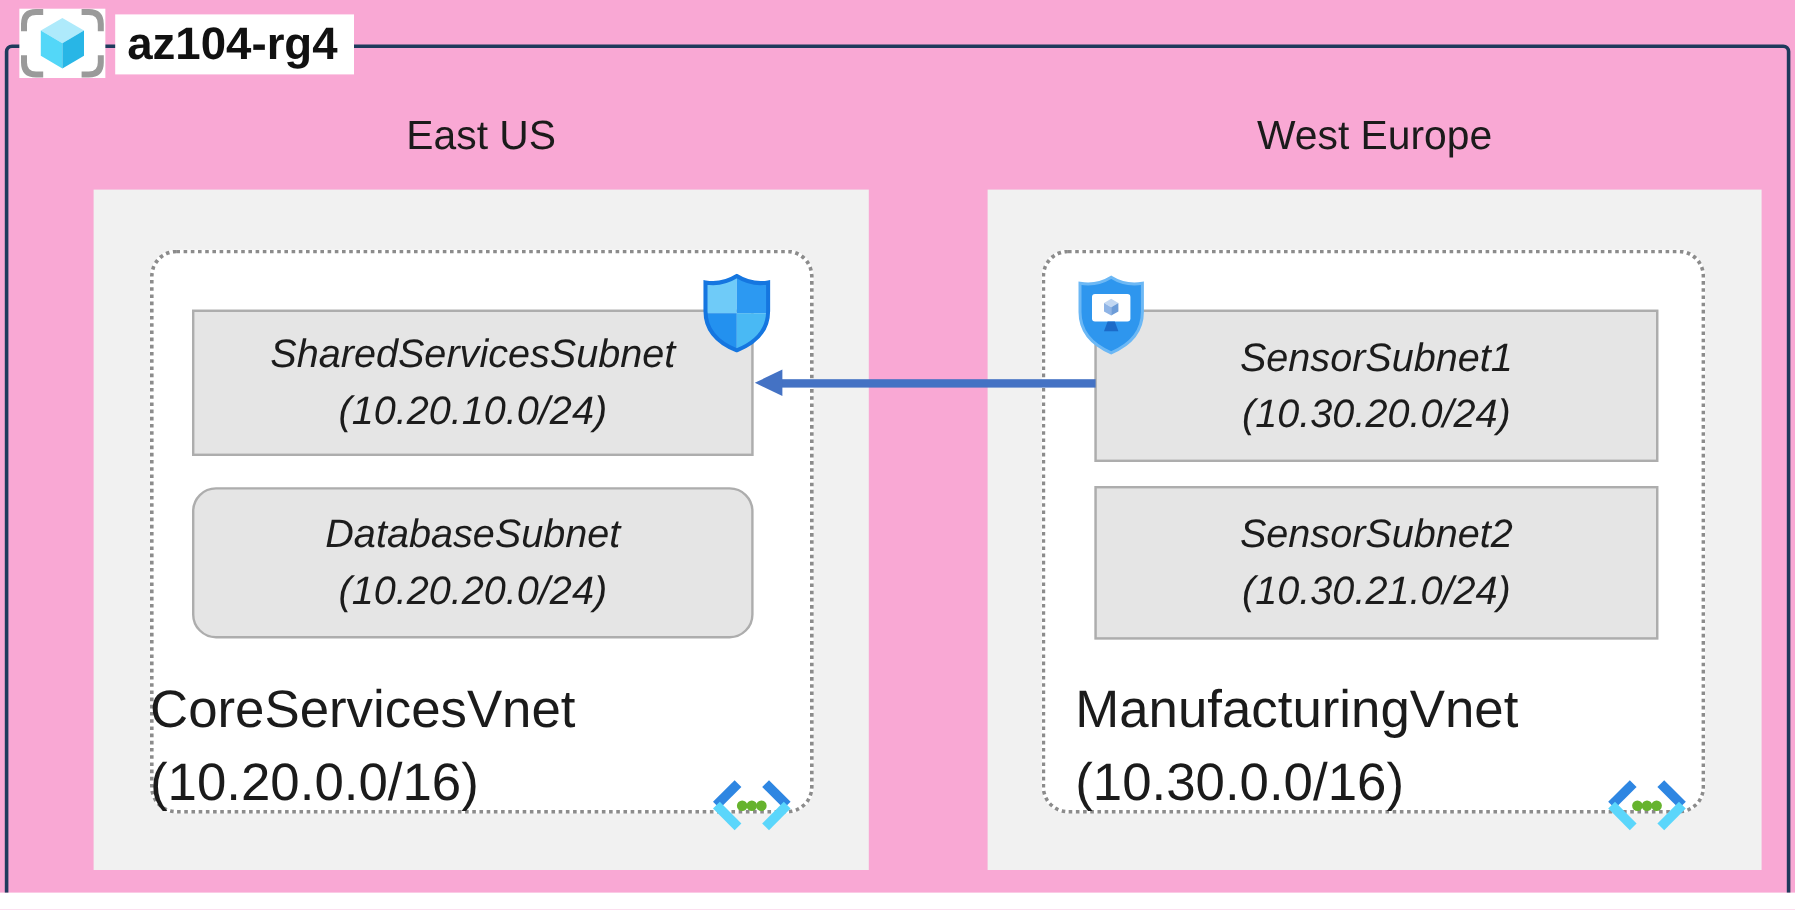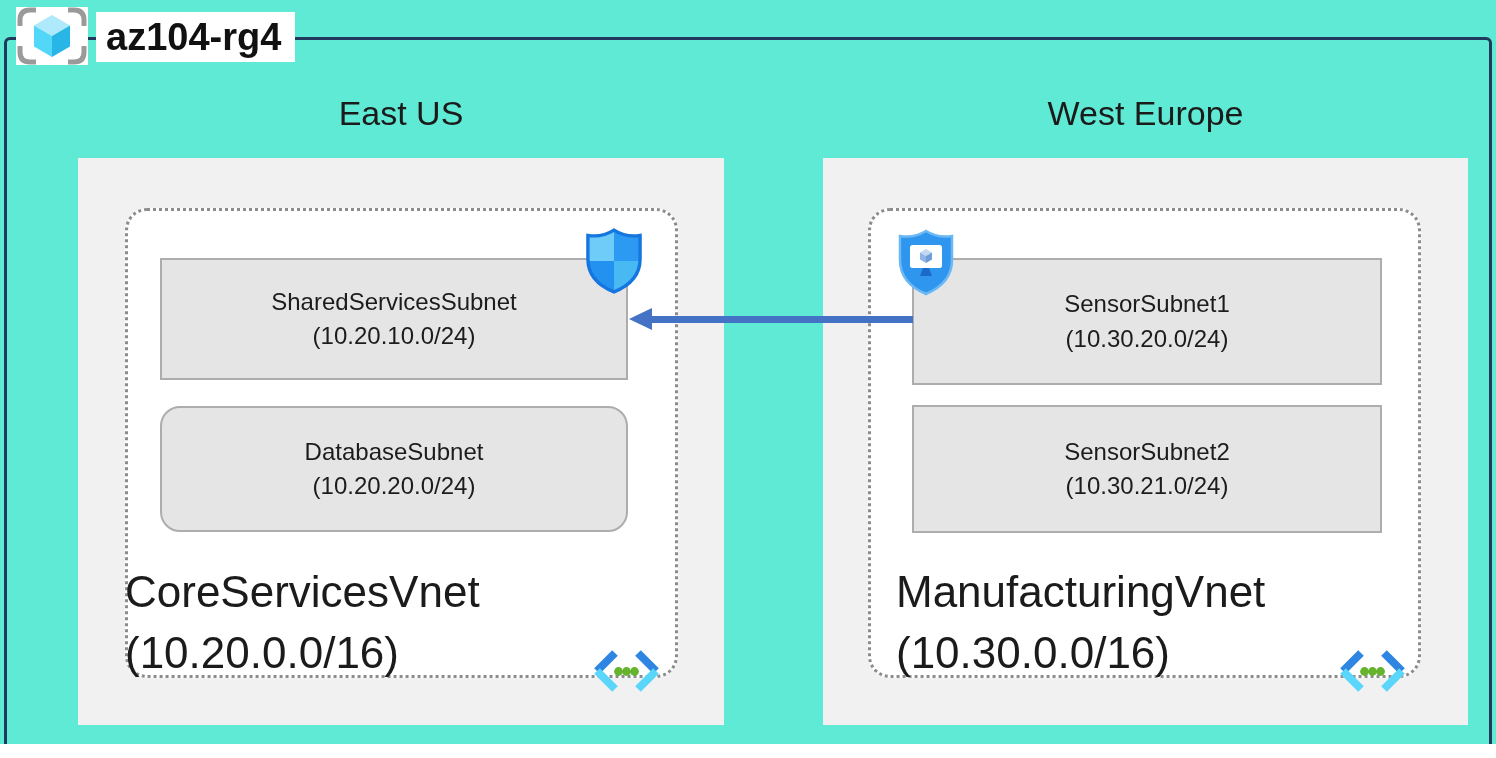--- a/index.html
+++ b/index.html
@@ -1,17 +1,17 @@
 <!DOCTYPE html>
 <html><head>
 <meta charset="utf-8">
 <style>
   html,body{margin:0;padding:0;background:#ffffff;}
   body{font-family:"Liberation Sans","DejaVu Sans",sans-serif;color:#1b1b1b;}
-  .canvas{position:relative;width:1496px;height:744px;background:#5eead4;overflow:hidden;}
+  .canvas{position:relative;width:1496px;height:744px;background:#f9a8d4;overflow:hidden;}
 
   .outer-border{position:absolute;left:4px;top:37px;width:1482px;height:711px;
     border:3px solid #1f3a5c;border-radius:6px;box-sizing:content-box;}
 
   .rg-icon{position:absolute;left:16px;top:7px;width:72px;height:58px;}
   .rg-title{position:absolute;left:96px;top:12px;height:50px;line-height:50px;
     background:#ffffff;padding:0 14px 0 10px;font-size:38px;font-weight:700;color:#111;}
 
   .region{position:absolute;top:158px;height:567px;background:#f1f1f1;}
   .region.left{left:78px;width:646px;}
@@ -22,21 +22,21 @@
   .region-title.left{left:78px;width:646px;}
   .region-title.right{left:823px;width:645px;}
 
   .vnet-box{position:absolute;top:208px;width:553px;height:470px;background:#ffffff;
     border:3px dotted #8c8c8c;border-radius:22px;box-sizing:border-box;}
   .vnet-box.left{left:125px;}
   .vnet-box.right{left:868px;}
 
   .subnet{position:absolute;background:#e5e5e5;border:2px solid #adadad;box-sizing:border-box;
     display:flex;flex-direction:column;justify-content:center;align-items:center;
-    font-size:24px;line-height:1.42;text-align:center;color:#1c1c1c;}
+    font-size:33px;line-height:1.42;text-align:center;color:#1c1c1c;font-style:italic;}
   .subnet.ss {left:160px;top:258px;width:468px;height:122px;}
   .subnet.db {left:160px;top:406px;width:468px;height:126px;border-radius:20px;}
   .subnet.s1 {left:912px;top:258px;width:470px;height:127px;}
   .subnet.s2 {left:912px;top:405px;width:470px;height:128px;}
 
   .vnet-label{position:absolute;top:562px;width:553px;text-align:left;
     font-size:44px;line-height:1.38;color:#1b1b1b;}
   .vnet-label.left{left:125px;}
   .vnet-label.right{left:868px;padding-left:28px;}
 

